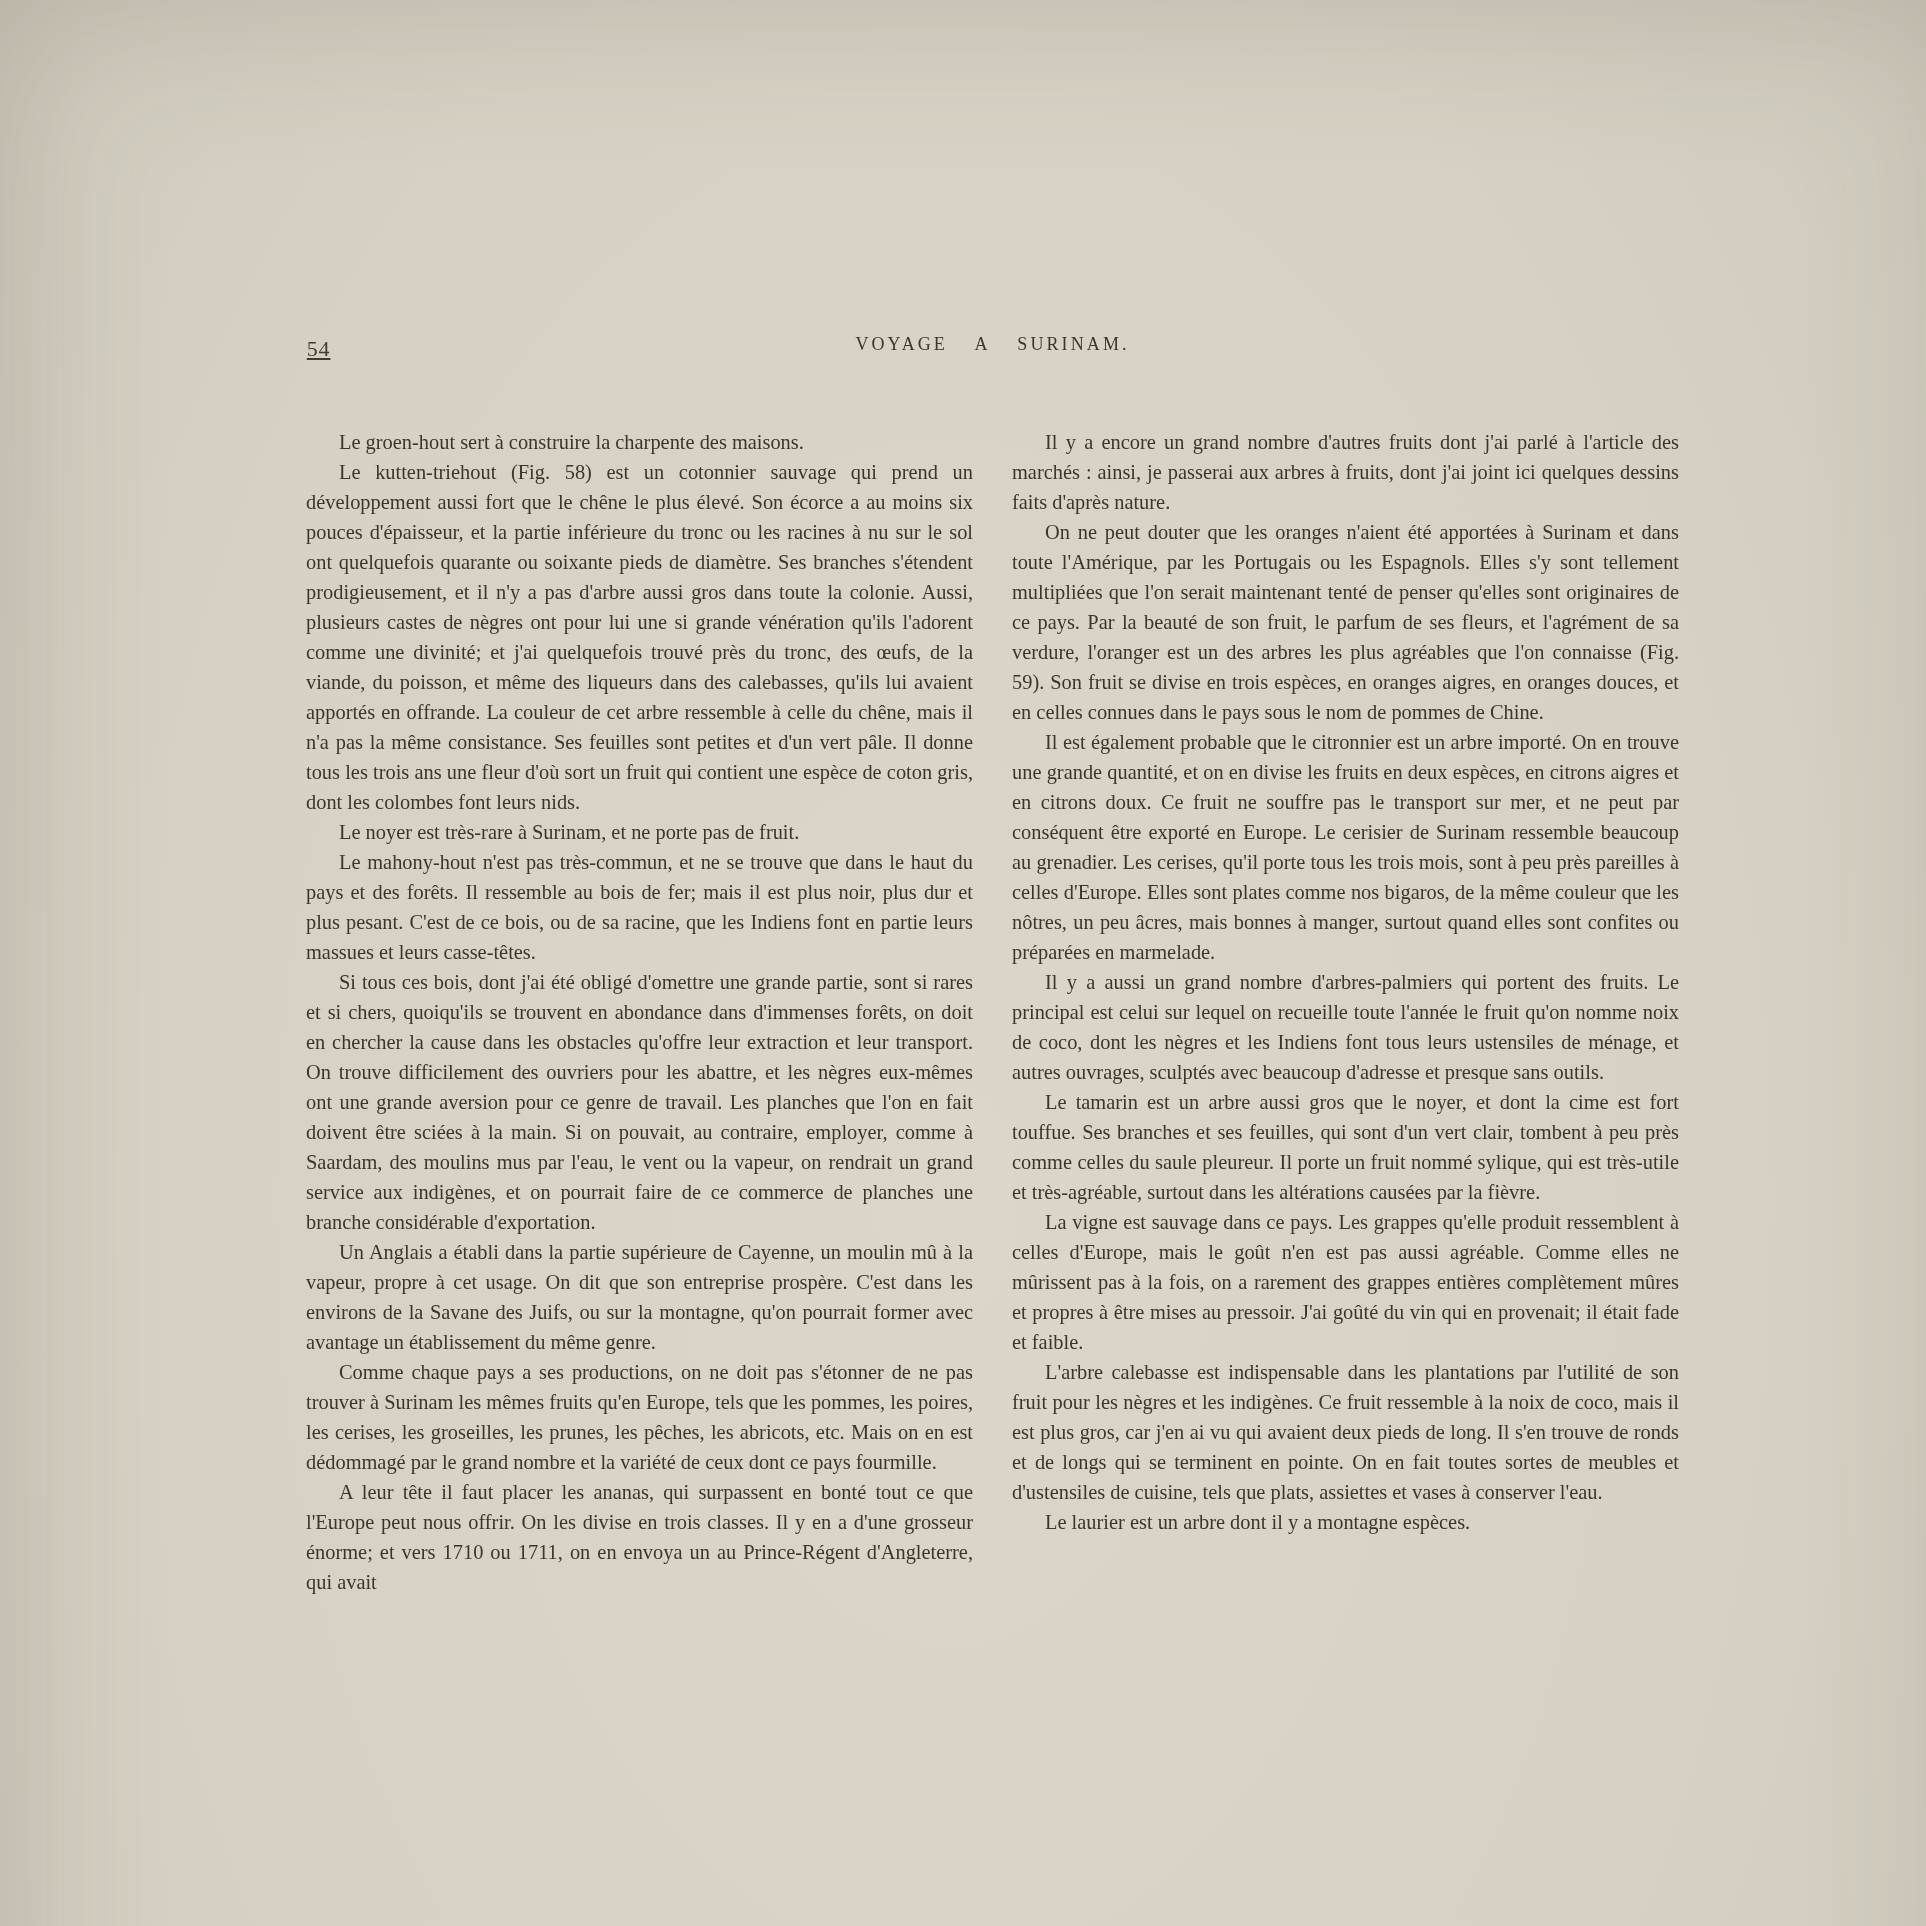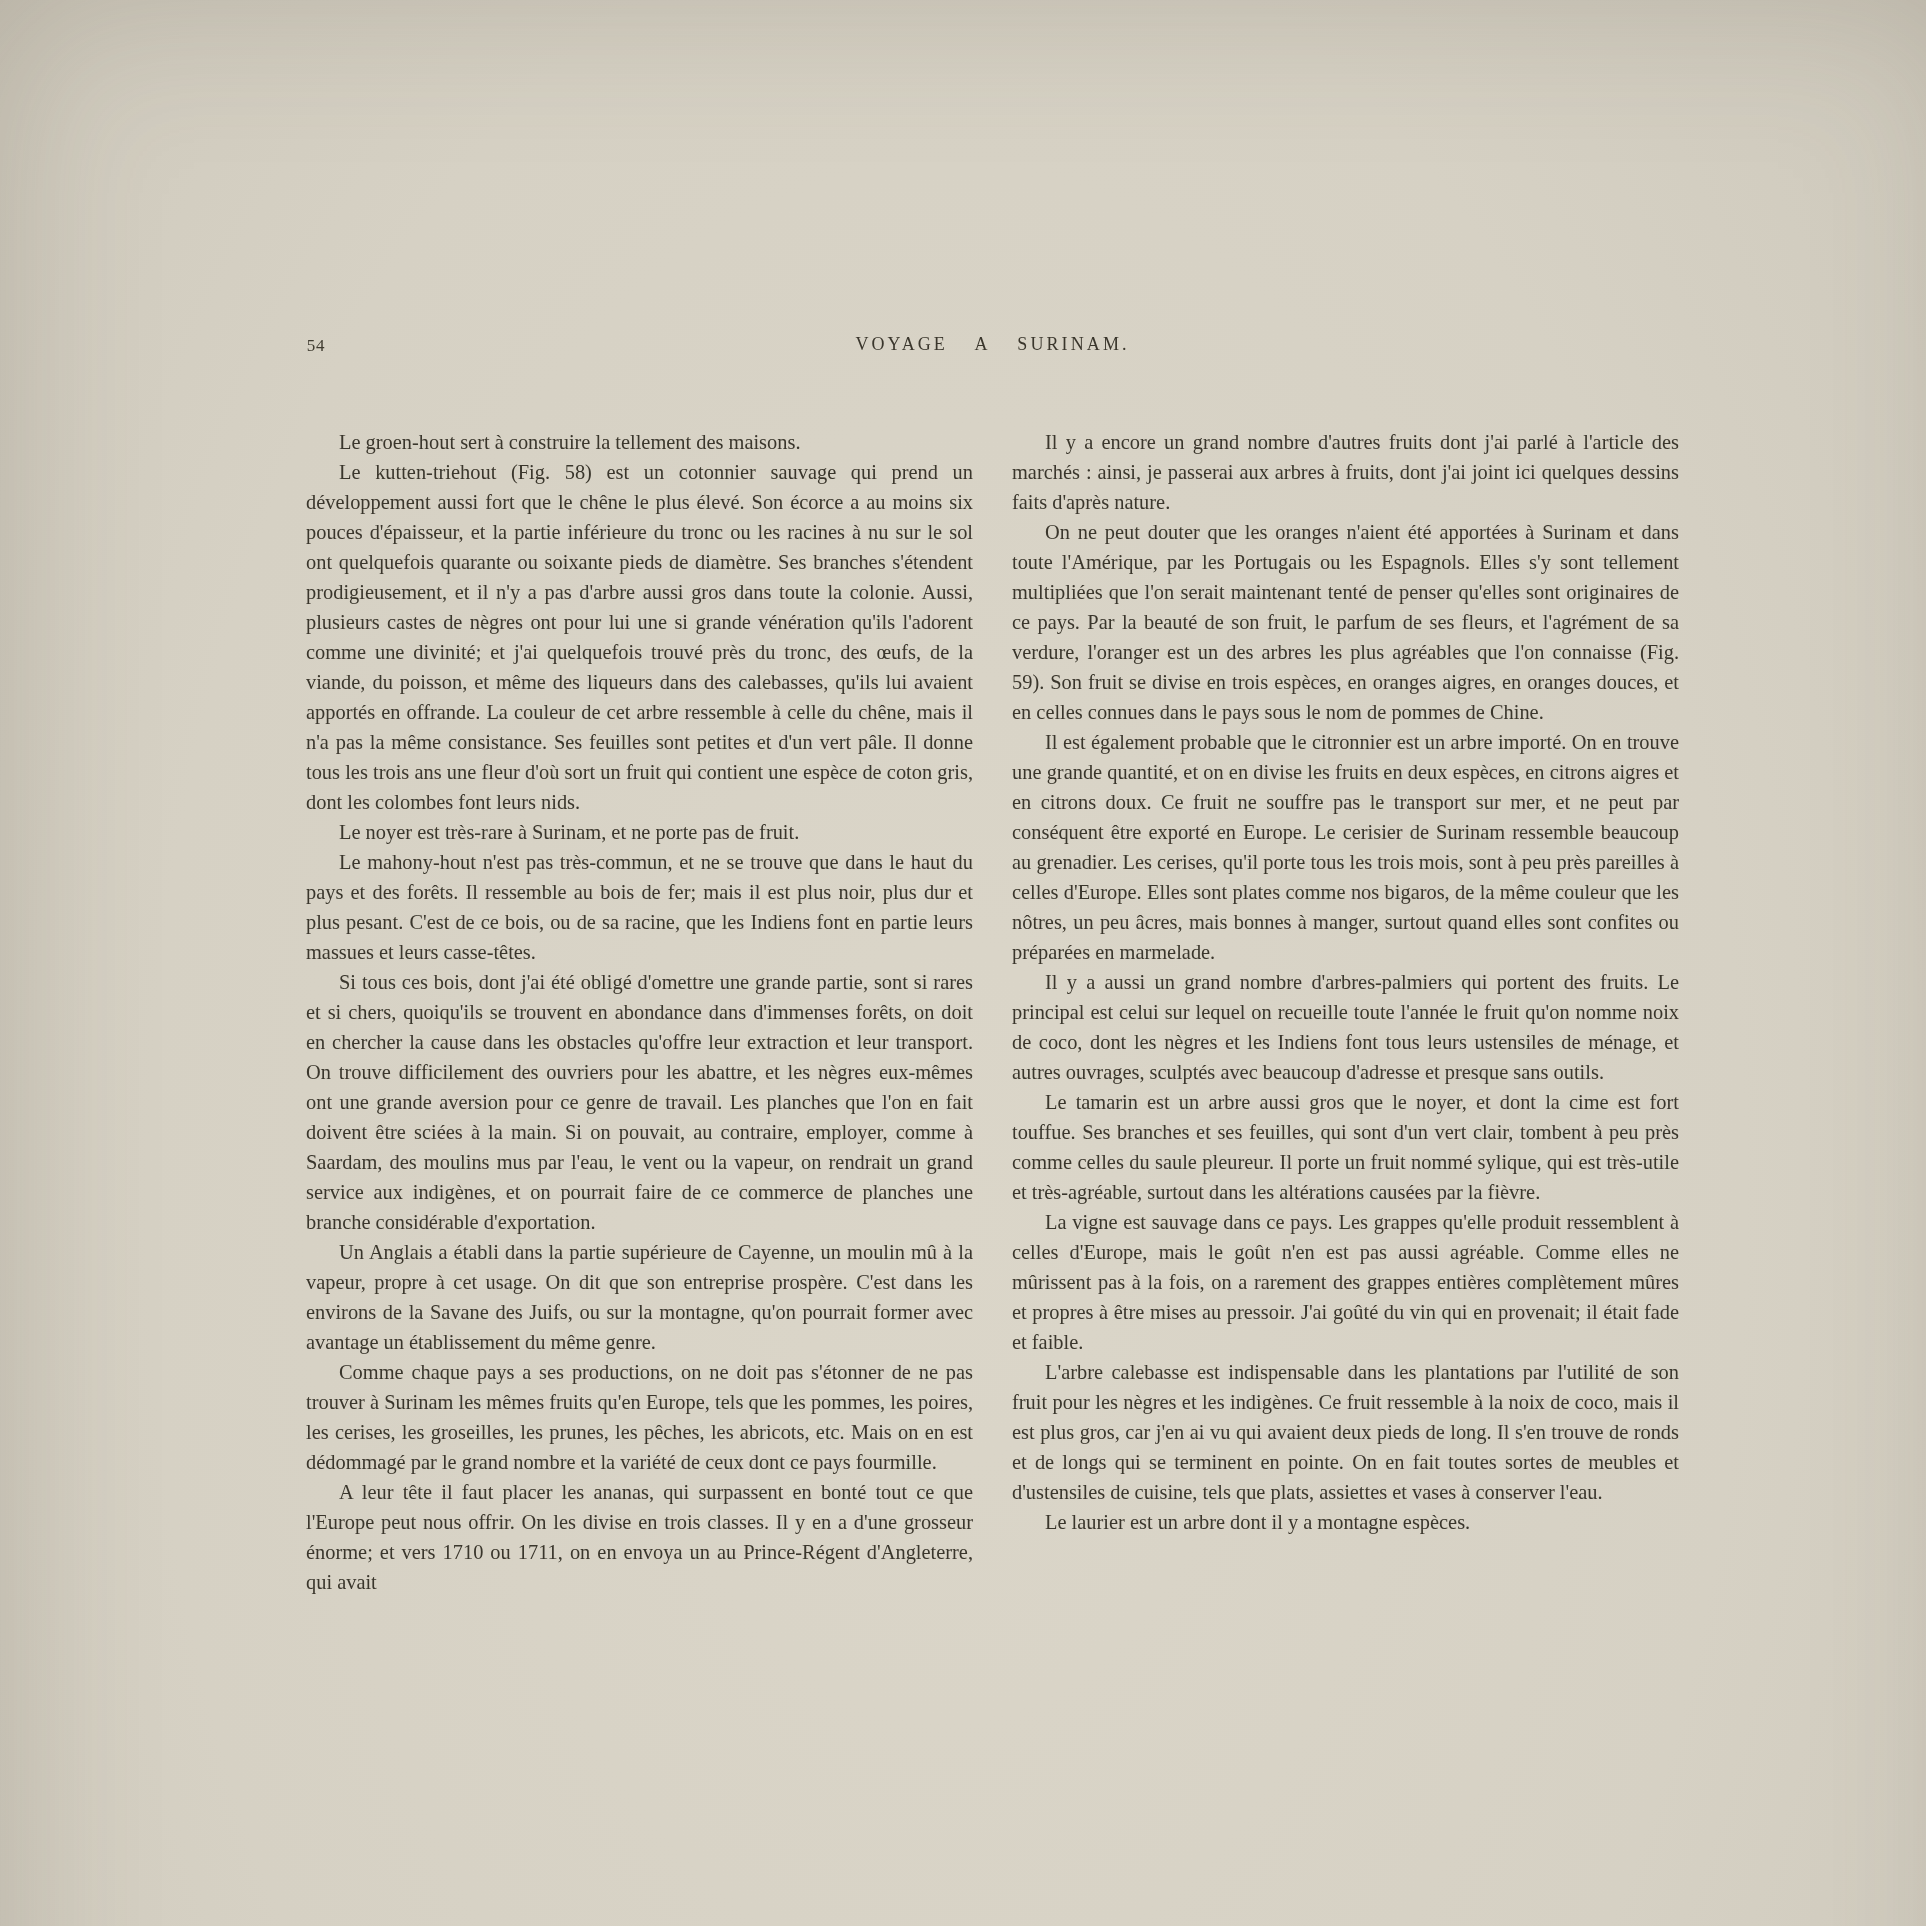--- a/index.html
+++ b/index.html
@@ -41,23 +41,24 @@
 
   .header {
     position: relative;
     height: 24px;
   }
 
   .page-number {
     position: absolute;
     left: 0.8px;
     top: 1.5px;
-    font-size: 17px;
+    font-size: 22px;
     letter-spacing: 0.8px;
     color: #3f3b30;
+    text-decoration: underline;
   }
 
   .running-title {
     display: block;
     text-align: center;
     font-size: 18px;
     letter-spacing: 3.1px;
     word-spacing: 20px;
     color: #3a362c;
   }
@@ -91,21 +92,21 @@
   <div class="content">
 
     <div class="header">
       <span class="page-number">54</span>
       <span class="running-title">VOYAGE A SURINAM.</span>
     </div>
 
     <div class="columns">
 
       <div class="column">
-        <p>Le groen-hout sert à construire la tellement des maisons.</p>
+        <p>Le groen-hout sert à construire la charpente des maisons.</p>
         <p>Le kutten-triehout (Fig. 58) est un cotonnier sauvage qui prend un développement aussi fort que le chêne le plus élevé. Son écorce a au moins six pouces d'épaisseur, et la partie inférieure du tronc ou les racines à nu sur le sol ont quelquefois quarante ou soixante pieds de diamètre. Ses branches s'étendent prodigieusement, et il n'y a pas d'arbre aussi gros dans toute la colonie. Aussi, plusieurs castes de nègres ont pour lui une si grande vénération qu'ils l'adorent comme une divinité; et j'ai quelquefois trouvé près du tronc, des œufs, de la viande, du poisson, et même des liqueurs dans des calebasses, qu'ils lui avaient apportés en offrande. La couleur de cet arbre ressemble à celle du chêne, mais il n'a pas la même consistance. Ses feuilles sont petites et d'un vert pâle. Il donne tous les trois ans une fleur d'où sort un fruit qui contient une espèce de coton gris, dont les colombes font leurs nids.</p>
         <p>Le noyer est très-rare à Surinam, et ne porte pas de fruit.</p>
         <p>Le mahony-hout n'est pas très-commun, et ne se trouve que dans le haut du pays et des forêts. Il ressemble au bois de fer; mais il est plus noir, plus dur et plus pesant. C'est de ce bois, ou de sa racine, que les Indiens font en partie leurs massues et leurs casse-têtes.</p>
         <p>Si tous ces bois, dont j'ai été obligé d'omettre une grande partie, sont si rares et si chers, quoiqu'ils se trouvent en abondance dans d'immenses forêts, on doit en chercher la cause dans les obstacles qu'offre leur extraction et leur transport. On trouve difficilement des ouvriers pour les abattre, et les nègres eux-mêmes ont une grande aversion pour ce genre de travail. Les planches que l'on en fait doivent être sciées à la main. Si on pouvait, au contraire, employer, comme à Saardam, des moulins mus par l'eau, le vent ou la vapeur, on rendrait un grand service aux indigènes, et on pourrait faire de ce commerce de planches une branche considérable d'exportation.</p>
         <p>Un Anglais a établi dans la partie supérieure de Cayenne, un moulin mû à la vapeur, propre à cet usage. On dit que son entreprise prospère. C'est dans les environs de la Savane des Juifs, ou sur la montagne, qu'on pourrait former avec avantage un établissement du même genre.</p>
         <p>Comme chaque pays a ses productions, on ne doit pas s'étonner de ne pas trouver à Surinam les mêmes fruits qu'en Europe, tels que les pommes, les poires, les cerises, les groseilles, les prunes, les pêches, les abricots, etc. Mais on en est dédommagé par le grand nombre et la variété de ceux dont ce pays fourmille.</p>
         <p>A leur tête il faut placer les ananas, qui surpassent en bonté tout ce que l'Europe peut nous offrir. On les divise en trois classes. Il y en a d'une grosseur énorme; et vers 1710 ou 1711, on en envoya un au Prince-Régent d'Angleterre, qui avait</p>
       </div>
 
       <div class="column">

